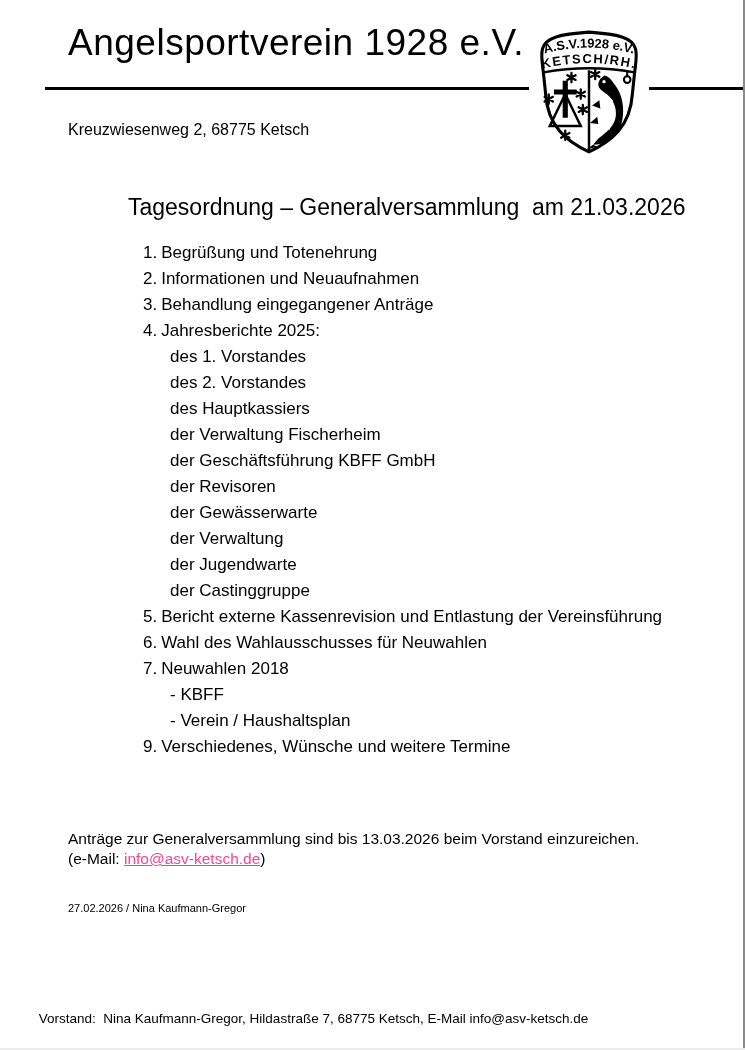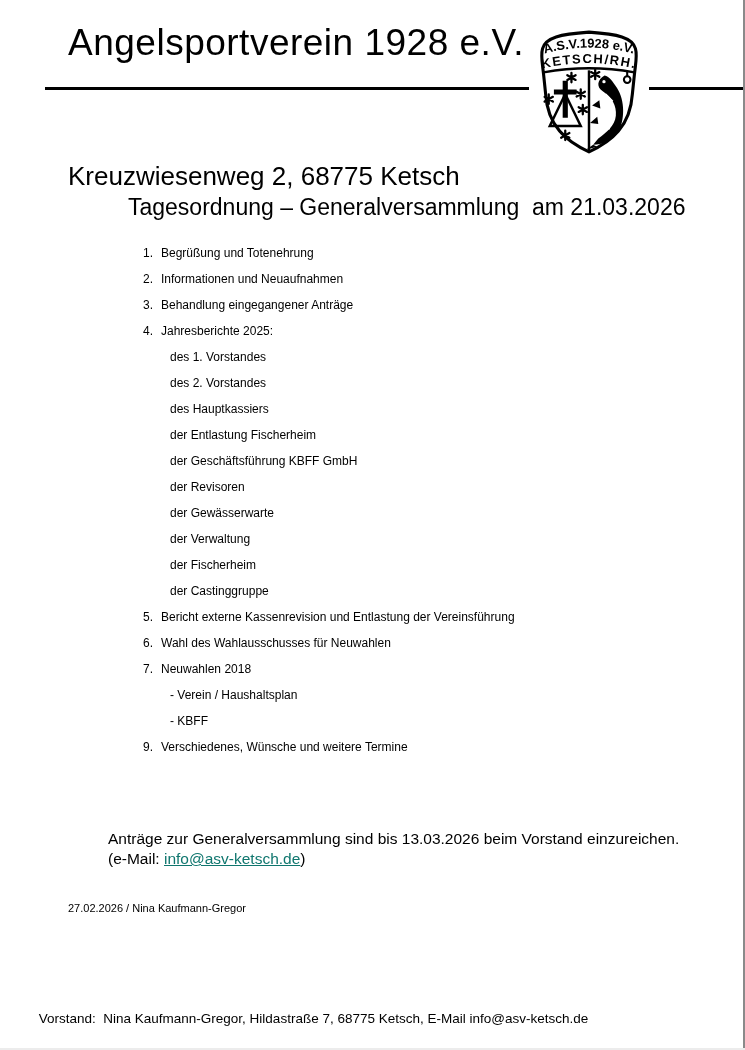--- a/index.html
+++ b/index.html
@@ -20,38 +20,38 @@
   }
   .head-rule{
     position:absolute;left:45px;top:87px;width:698px;height:3px;background:#000;
   }
   .crest{
     position:absolute;left:529px;top:28px;width:120px;height:128px;
     background:#fff;
   }
   .address{
     position:absolute;left:68px;top:115px;
-    font-size:26px;line-height:30px;margin-top:46px;
+    font-size:16px;line-height:30px;
   }
   .agenda-title{
     position:absolute;left:128px;top:195px;
     font-size:23px;line-height:24px;white-space:pre;
   }
   .agenda-list{
     position:absolute;left:143px;top:243px;
-    font-size:12px;
+    font-size:17px;
   }
   .agenda-row{height:26px;line-height:20px;white-space:pre;}
   .agenda-row .num{display:inline-block;min-width:14px;margin-right:4px;}
   .agenda-row.sub{padding-left:27px;}
   .notes{
     position:absolute;left:68px;top:829px;
-    font-size:15.5px;line-height:20px;margin-left:40px;
+    font-size:15.5px;line-height:20px;
   }
-  .notes .email-link{color:#0f766e;}
+  .notes .email-link{color:#ec4899;}
   .signature{
     position:absolute;left:68px;top:898px;
     font-size:11px;line-height:20px;
   }
   .doc-footer{
     position:absolute;left:0;top:1010px;width:627px;
     text-align:center;font-size:13.5px;line-height:17px;white-space:pre;
   }
 </style>
 </head>
@@ -110,32 +110,32 @@
   <div class="agenda-title">Tagesordnung – Generalversammlung  am 21.03.2026</div>
 
   <div class="agenda-list">
     <div class="agenda-row"><span class="num">1.</span><span>Begrüßung und Totenehrung</span></div>
     <div class="agenda-row"><span class="num">2.</span><span>Informationen und Neuaufnahmen</span></div>
     <div class="agenda-row"><span class="num">3.</span><span>Behandlung eingegangener Anträge</span></div>
     <div class="agenda-row"><span class="num">4.</span><span>Jahresberichte 2025:</span></div>
     <div class="agenda-row sub"><span>des 1. Vorstandes</span></div>
     <div class="agenda-row sub"><span>des 2. Vorstandes</span></div>
     <div class="agenda-row sub"><span>des Hauptkassiers</span></div>
-    <div class="agenda-row sub"><span>der Entlastung Fischerheim</span></div>
+    <div class="agenda-row sub"><span>der Verwaltung Fischerheim</span></div>
     <div class="agenda-row sub"><span>der Geschäftsführung KBFF GmbH</span></div>
     <div class="agenda-row sub"><span>der Revisoren</span></div>
     <div class="agenda-row sub"><span>der Gewässerwarte</span></div>
     <div class="agenda-row sub"><span>der Verwaltung</span></div>
-    <div class="agenda-row sub"><span>der Fischerheim</span></div>
+    <div class="agenda-row sub"><span>der Jugendwarte</span></div>
     <div class="agenda-row sub"><span>der Castinggruppe</span></div>
     <div class="agenda-row"><span class="num">5.</span><span>Bericht externe Kassenrevision und Entlastung der Vereinsführung</span></div>
     <div class="agenda-row"><span class="num">6.</span><span>Wahl des Wahlausschusses für Neuwahlen</span></div>
     <div class="agenda-row"><span class="num">7.</span><span>Neuwahlen 2018</span></div>
+    <div class="agenda-row sub"><span>- KBFF</span></div>
     <div class="agenda-row sub"><span>- Verein / Haushaltsplan</span></div>
-    <div class="agenda-row sub"><span>- KBFF</span></div>
     <div class="agenda-row"><span class="num">9.</span><span>Verschiedenes, Wünsche und weitere Termine</span></div>
   </div>
 
   <div class="notes">
     <div>Anträge zur Generalversammlung sind bis 13.03.2026 beim Vorstand einzureichen.</div>
     <div><span>(e-Mail: </span><a href="#" class="email-link">info@asv-ketsch.de</a><span>)</span></div>
   </div>
 
   <div class="signature">27.02.2026 / Nina Kaufmann-Gregor</div>
 

